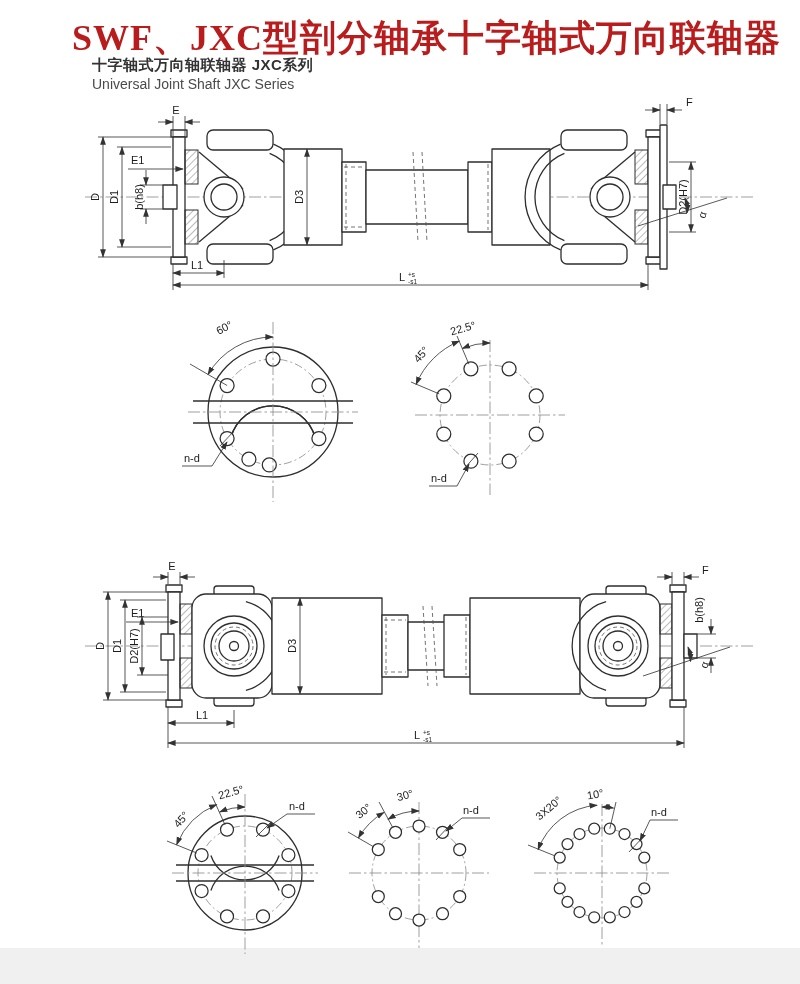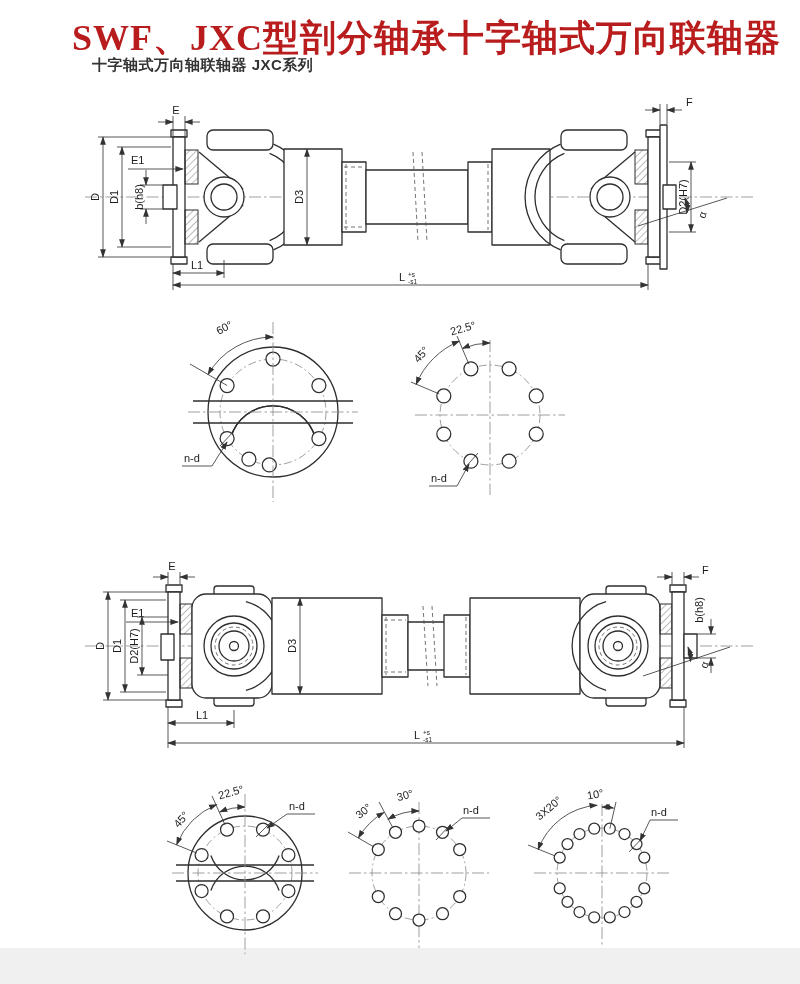--- a/index.html
+++ b/index.html
@@ -35,20 +35,21 @@
     </pattern>
   </defs>
 </svg>
 
 <div id="footband" class="abs"></div>
 
 <div id="title" class="abs">SWF、JXC型剖分轴承十字轴式万向联轴器</div>
 
 <div class="abs sect-head" style="left:92px;top:56px;">
   <div class="cn">十字轴式万向轴联轴器 JXC系列</div>
+  <div class="en">Universal Joint Shaft JXC Series</div>
 </div>
 
 <svg width="800" height="206" style="top:92px">
   <g>
     <line class="cl" x1="85" y1="105" x2="755" y2="105"></line>
   </g>
   <g>
 
     <rect class="olf" x="171" y="38" width="16" height="7"></rect>
     <rect class="olf" x="171" y="165" width="16" height="7"></rect>

